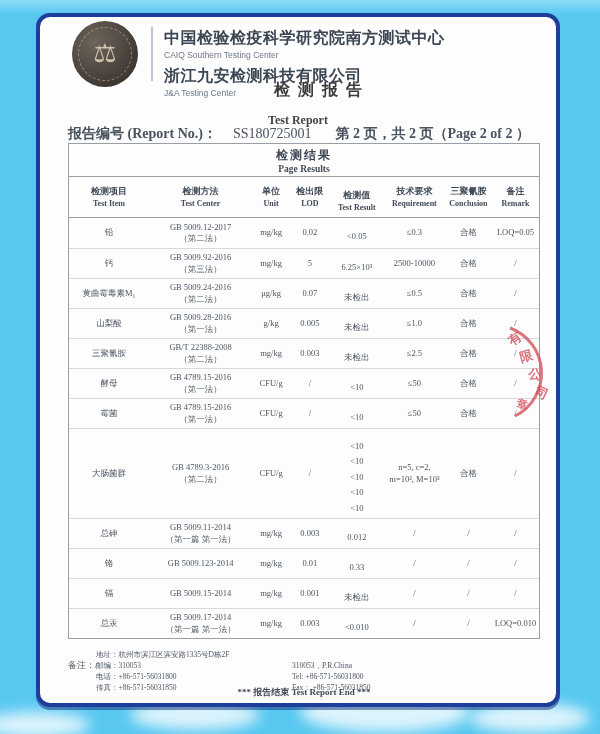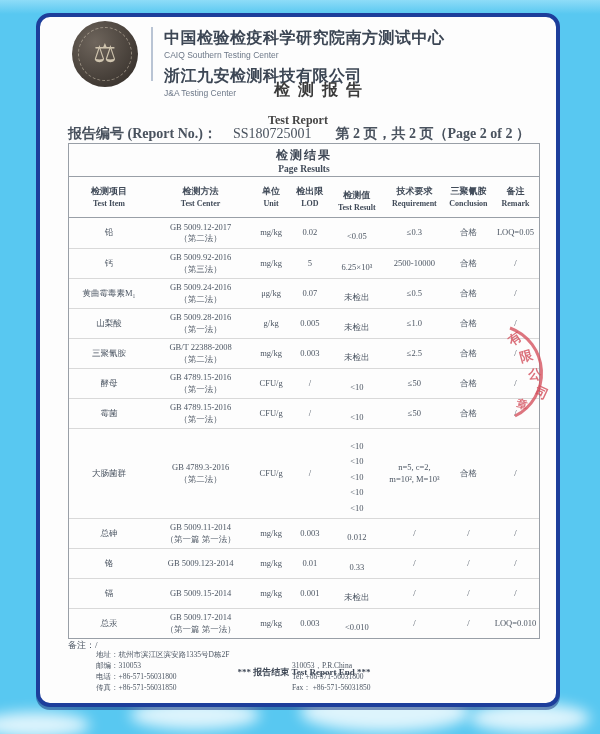--- a/index.html
+++ b/index.html
@@ -71,21 +71,21 @@
   .trow {
     display:flex; align-items:center; min-height:30px;
     font-size:8.5px; color:#4c5663; padding:1px 0;
   }
   .trow + .trow { border-top:1px solid #d9d9d9; }
   .td { text-align:center; padding:1px 1px; line-height:1.35; }
   .td div:empty { display:none; }
   .res-multi div { padding:2px 0; }
 
   
-  .remark-line { margin-top:0; font-size:9px; color:#4c5663;font-family:Liberation Serif, serif; }
+  .remark-line { margin-top:20px; font-size:9px; color:#4c5663;font-family:Liberation Serif, serif; }
   .end-line { margin-top:14px; text-align:center; font-size:9px; font-weight:bold; color:#3f4856; }
 
   
   .footer { position:absolute; left:56px; right:22px; bottom:10px; font-size:7.5px; color:#4c5663; line-height:11px; }
   .f-line { display:flex; }
   .f-cn { width:196px; flex:0 0 auto; }
   .f-en { flex:1; }
 
   
   .stamp { position:absolute; left:444px; top:297px; width:80px; height:110px; overflow:hidden; pointer-events:none; }

